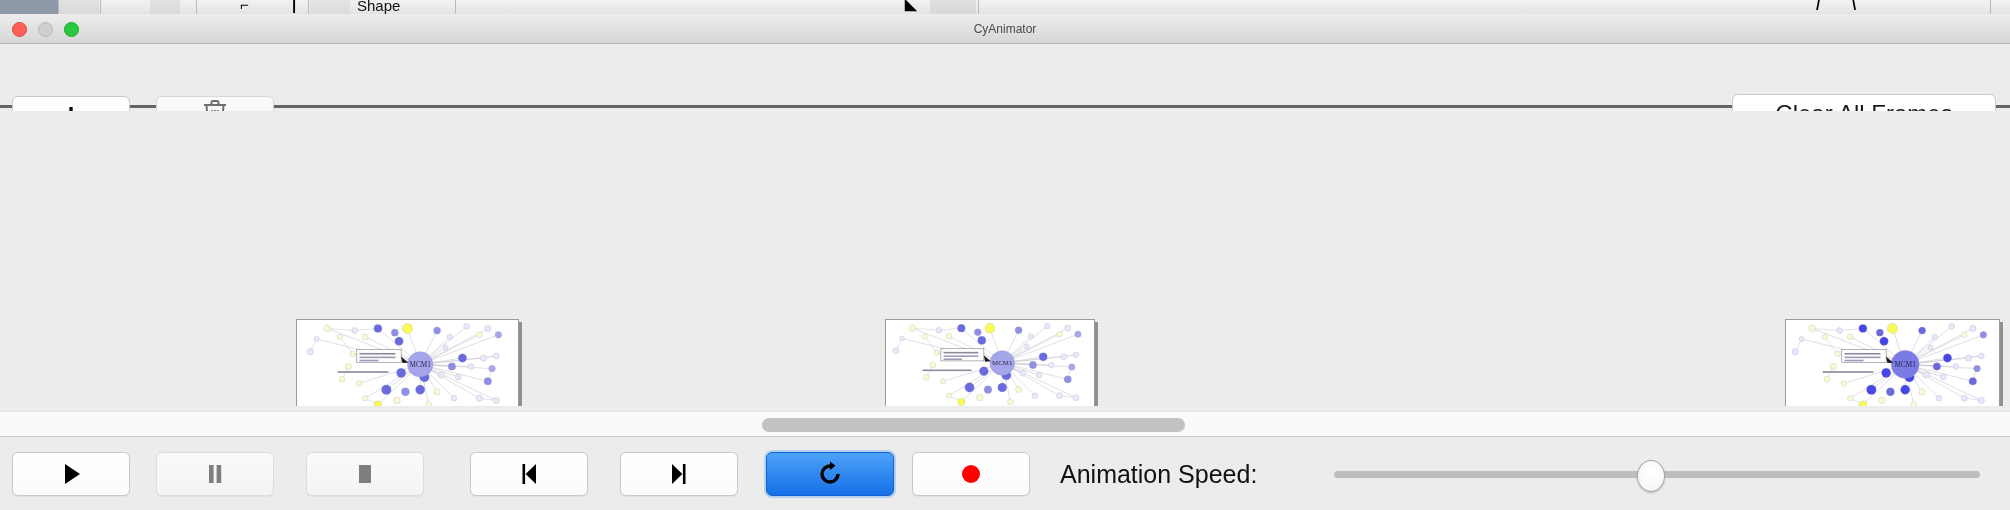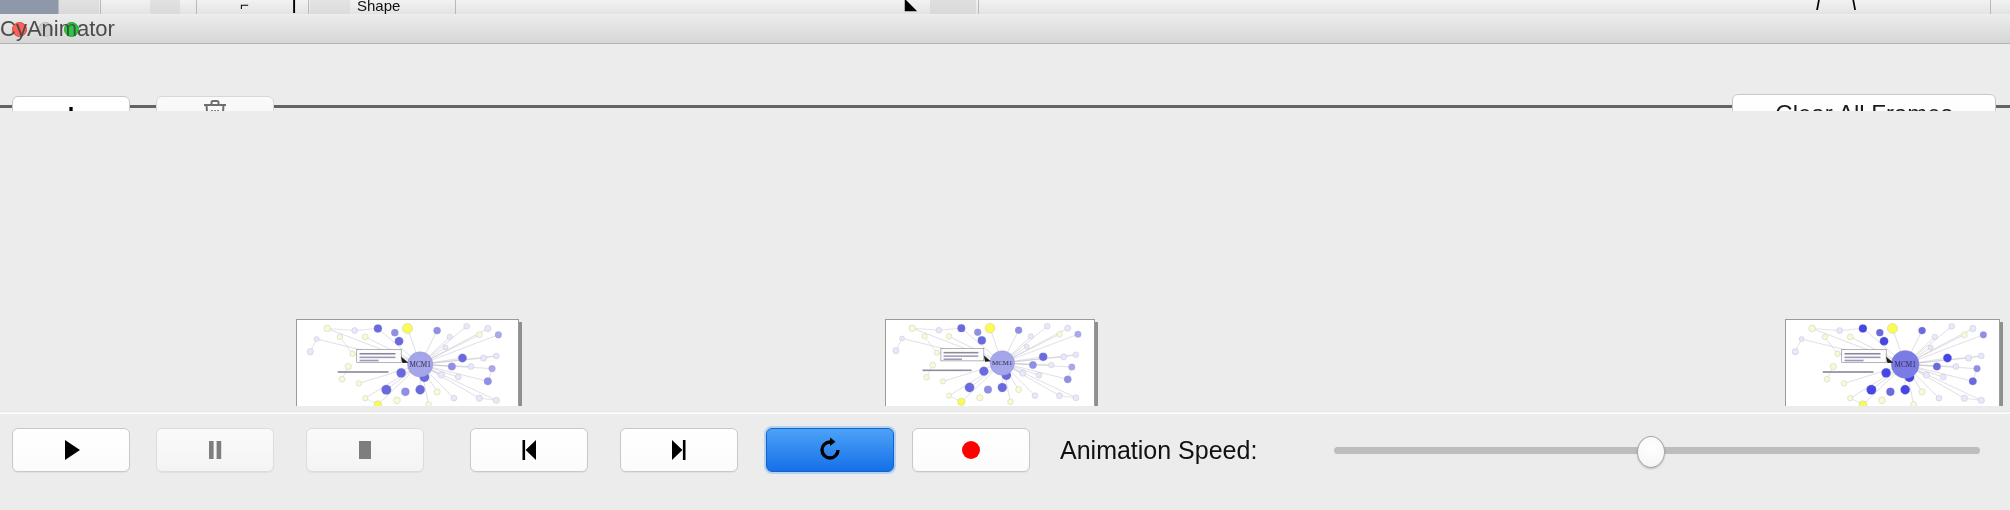--- a/index.html
+++ b/index.html
@@ -32,22 +32,22 @@
     background:linear-gradient(#ededed,#d6d6d6);
     border-bottom:1px solid #b4b4b4;
   }
   .traffic{ position:absolute; top:8px; display:flex; gap:11px; left:12px; }
   .dot{ width:15px; height:15px; border-radius:50%; }
   .dot.red{ background:#ff5f57; border:1px solid #e0443e; }
   .dot.yellow{ background:#cfcfcf; border:1px solid #b8b8b8; }
   .dot.green{ background:#28c840; border:1px solid #1aad2b; }
   .win-title{
     position:absolute; left:0; top:0; width:100%; height:30px;
-    line-height:30px; 
-    font-size:22px; color:#4b4b4b;
+    line-height:30px; text-align:center;
+    font-size:12px; color:#4b4b4b;
   }
 
   
   .toolbar{
     position:absolute; left:0; top:44px; width:2010px; height:64px;
     background:#ececec;
     border-bottom:3px solid #636363;
   }
   .btn{
     position:absolute;
@@ -94,21 +94,21 @@
     background:#fafafa;
     border-top:1px solid #e4e4e4; border-bottom:1px solid #c9c9c9;
   }
   .hthumb{
     position:absolute; top:6px; height:14px;
     background:#c2c2c2; border-radius:7px;
   }
 
   
   .ctrlbar{
-    position:absolute; left:0; top:414px; width:2010px; height:72px;
+    position:absolute; left:0; top:438px; width:2010px; height:72px;
     background:#ececec;
   }
   .cbtn{
     position:absolute; top:14px; height:44px;
     background:linear-gradient(#ffffff,#fbfbfb);
     border:1px solid #c8c8c8; border-radius:6px;
     display:flex; align-items:center; justify-content:center;
     box-shadow:0 1px 0 rgba(0,0,0,.05);
   }
   .cbtn.disabled{ background:linear-gradient(#fafafa,#f4f4f4); border-color:#dcdcdc; }

